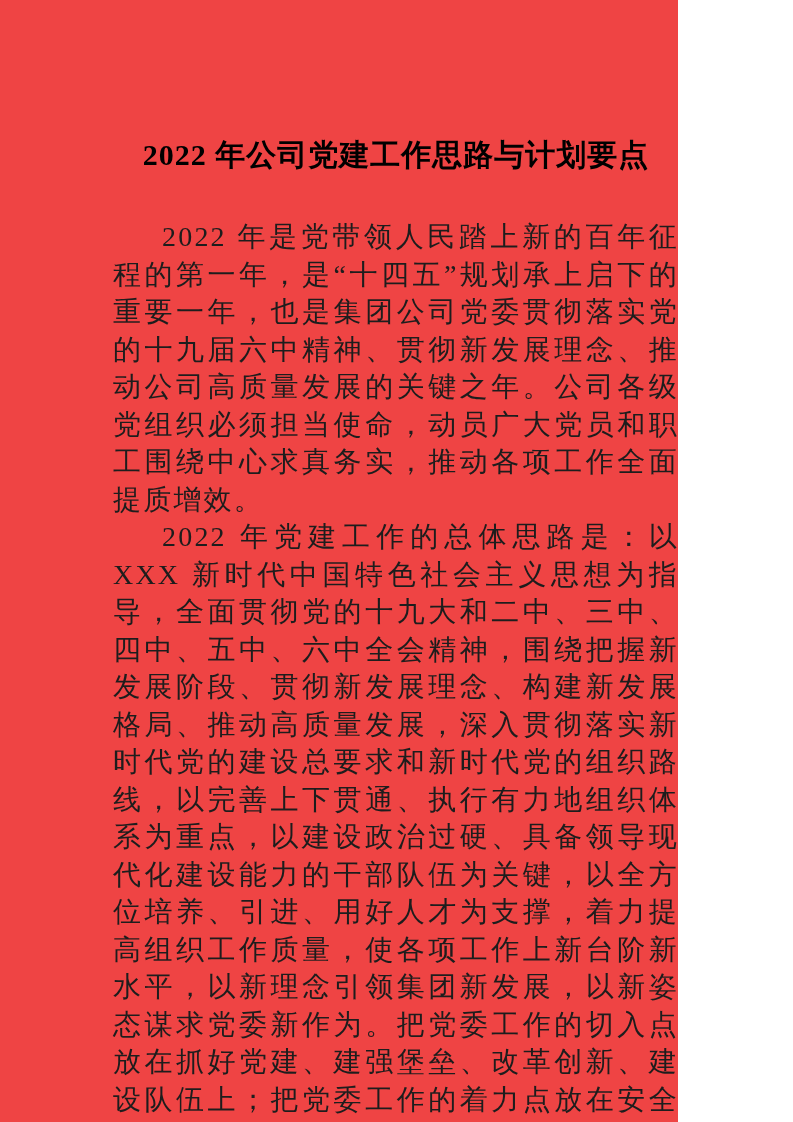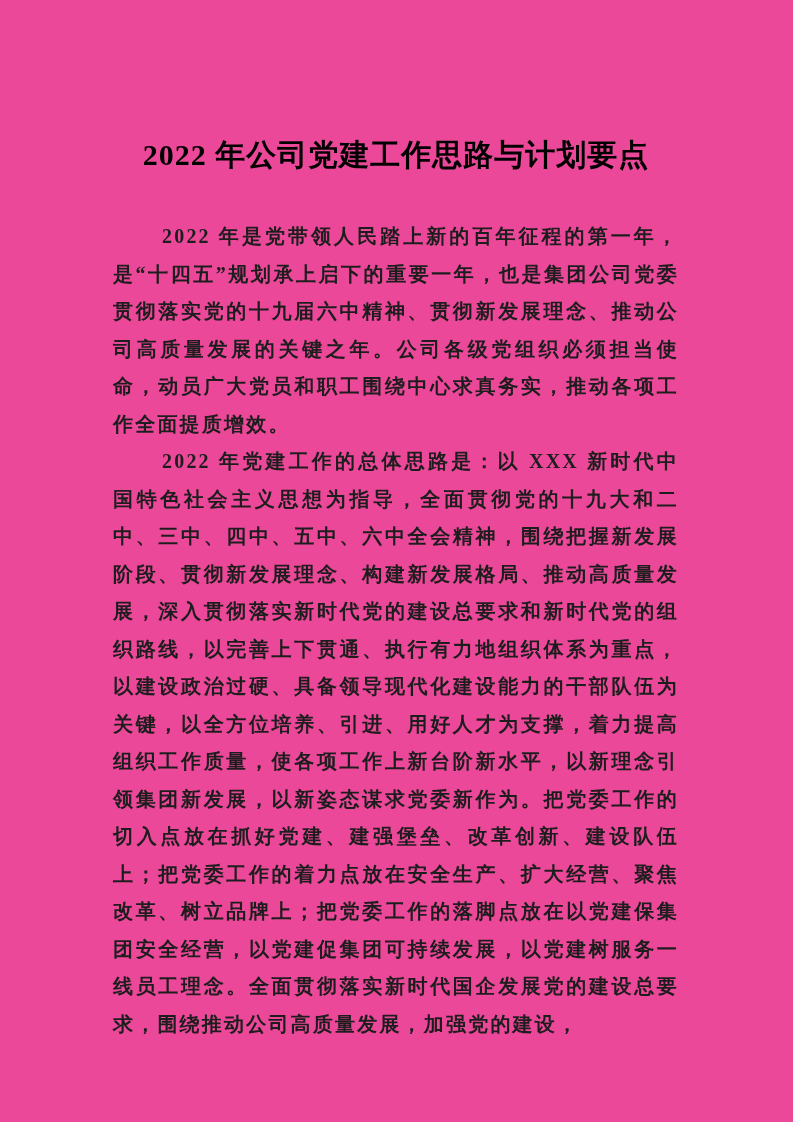--- a/index.html
+++ b/index.html
@@ -2,23 +2,23 @@
 <html lang="zh"><head>
 <meta charset="utf-8">
 <style>
   html, body {
     margin: 0;
     padding: 0;
     background: #ffffff;
   }
   .page {
     position: relative;
-    width: 793px;
+    width: 678px;
     height: 1122px;
-    background: #ec4899;
+    background: #ef4444;
     overflow: hidden;
     font-family: "Liberation Serif", "DejaVu Serif", serif;
   }
   .content {
     position: absolute;
     left: 113px;
     top: 0;
     width: 566px;
   }
   .doc-title {
@@ -30,27 +30,27 @@
     letter-spacing: 1px;
     text-align: center;
     color: #000000;
     white-space: nowrap;
   }
   .doc-body {
     margin-top: 40px;
   }
   .doc-body p {
     margin: 0;
-    font-size: 20px;
+    font-size: 28px;
     line-height: 37.5px;
     letter-spacing: 2.2px;
     text-align: justify;
     text-indent: 49px;
     color: #1d1d1d;
-    font-weight: 700;
+    font-weight: 400;
   }
 </style>
 </head>
 <body>
 
 <div class="page">
   <div class="content">
     <h1 class="doc-title">2022 年公司党建工作思路与计划要点</h1>
     <div class="doc-body">
       <p>2022 年是党带领人民踏上新的百年征程的第一年，是“十四五”规划承上启下的重要一年，也是集团公司党委贯彻落实党的十九届六中精神、贯彻新发展理念、推动公司高质量发展的关键之年。公司各级党组织必须担当使命，动员广大党员和职工围绕中心求真务实，推动各项工作全面提质增效。</p>

